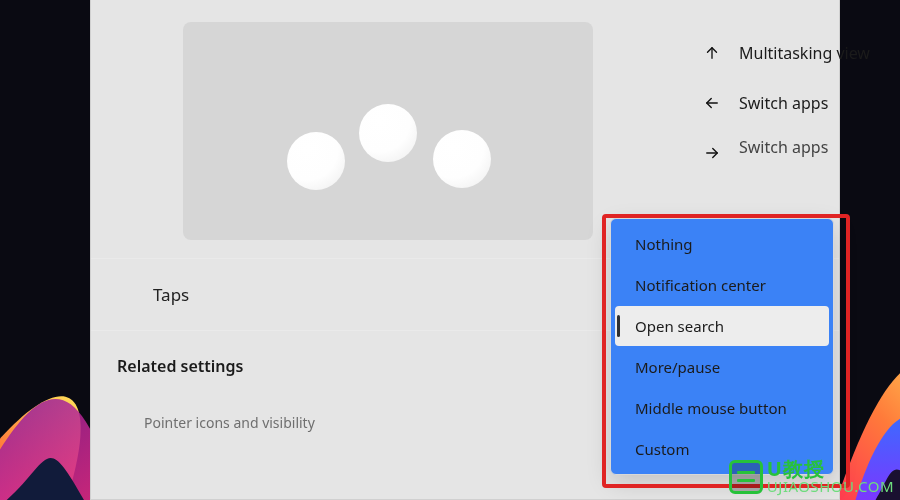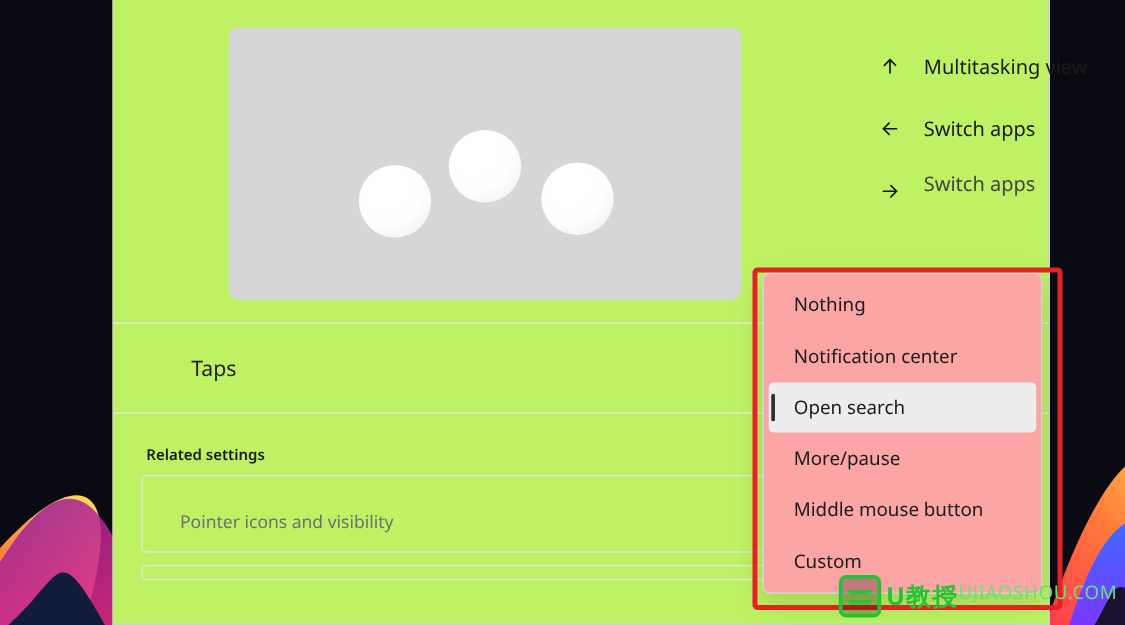--- a/index.html
+++ b/index.html
@@ -1,51 +1,51 @@
 <!DOCTYPE html>
 <html><head>
 <meta charset="utf-8">
 <style>
   html,body{margin:0;padding:0;width:900px;height:500px;overflow:hidden;font-family:"Segoe UI",system-ui,sans-serif;background:#000;}
   .desktop{position:absolute;inset:0;background:#0b0b0f;}
   .desktop svg{position:absolute;inset:0;}
   .settings-card{
     position:absolute;left:90px;top:0;right:60px;bottom:0;
-    background:#bef264;border:1px solid #d0d0d0;border-top:none;
+    background:#e5e5e5;border:1px solid #d0d0d0;border-top:none;
     box-sizing:border-box;padding:0 22px;
   }
   .illus-box{
     position:relative;margin-top:22px;margin-left:70px;width:410px;height:218px;
     background:#d6d6d6;border-radius:8px;overflow:hidden;
   }
   .blob{position:absolute;width:58px;height:58px;border-radius:50%;
         background:radial-gradient(circle at 35% 30%,#ffffff 0%,#fefefe 55%,#ececec 100%);}
   .b1{left:104px;top:110px;}
   .b2{left:176px;top:82px;}
   .b3{left:250px;top:108px;}
   .hr{height:1px;background:#eaeaea;margin:0 -22px;}
   .hr.top{margin-top:18px;}
   .row-taps{padding:24px 0 24px 40px;font-size:17px;color:#222;}
-  .related-heading{margin:24px 0 8px 4px;font-size:12px;font-weight:600;color:#1b1b1b;}
+  .related-heading{margin:24px 0 8px 4px;font-size:16px;font-weight:600;color:#1b1b1b;}
   .link-card{
     border:1px solid #e5e5e5;border-radius:4px;padding:14px 20px 14px 30px;
   }
   .link-title{font-size:17px;color:#1b1b1b;}
   .link-sub{font-size:14px;color:#6f6f6f;margin-top:13px;}
   .partial-card{margin-top:10px;border:1px solid #e5e5e5;border-radius:4px;height:10px;}
   .gesture-list{position:absolute;left:612px;top:28px;right:26px;}
   .gesture-item{display:flex;align-items:center;gap:18px;padding:14px 0;}
   .g-icon{width:18px;height:18px;display:flex;align-items:center;justify-content:center;color:#111;}
   .g-icon svg{width:18px;height:18px;stroke:#111;stroke-width:1.8;fill:none;stroke-linecap:round;stroke-linejoin:round;}
   .g-label{font-size:16px;color:#1b1b1b;white-space:nowrap;}
   .gesture-item.cut .g-label{color:#444;position:relative;top:-6px;}
   .gesture-item.cut{padding-bottom:2px;}
   .dropdown{
     position:absolute;left:610px;top:218px;width:222px;
-    background:#fca5a5;border:1px solid #d8d8d8;border-radius:6px;
+    background:#3b82f6;border:1px solid #d8d8d8;border-radius:6px;
     box-shadow:0 8px 24px rgba(0,0,0,.15);padding:4px 0;
   }
   .dd-item{
     position:relative;padding:10px 16px 10px 20px;font-size:15px;color:#1b1b1b;
     white-space:nowrap;border-radius:4px;margin:1px 4px;
   }
   .dd-item.sel{background:#ededed;}
   .dd-item.sel::before{
     content:"";position:absolute;left:2px;top:9px;bottom:9px;width:3px;
     background:#303030;border-radius:2px;
@@ -58,21 +58,21 @@
     position:absolute;right:6px;bottom:6px;display:flex;align-items:center;gap:4px;
     color:#27c23a;font-weight:700;
   }
   .wm-badge{
     width:34px;height:34px;border:3px solid #27c23a;border-radius:6px;
     display:flex;flex-direction:column;align-items:center;justify-content:center;
     background:rgba(0,0,0,.25);box-sizing:border-box;
   }
   .wm-badge .bar{width:18px;height:3px;background:#27c23a;margin:1px 0;border-radius:1px;}
   .wm-badge .gap{width:18px;height:3px;background:transparent;}
-  .wm-text{display:flex;flex-direction:row;line-height:1;}
+  .wm-text{display:flex;flex-direction:column;line-height:1;}
   .wm-main{font-size:20px;letter-spacing:1px;}
   .wm-sub{font-size:15px;font-weight:400;color:#6edc7d;letter-spacing:.5px;}
 </style>
 </head>
 <body>
 
 <div class="desktop">
   <svg viewBox="0 0 900 500" preserveAspectRatio="none">
     <defs>
       <linearGradient id="p1" x1="0" y1="1" x2="1" y2="0">

